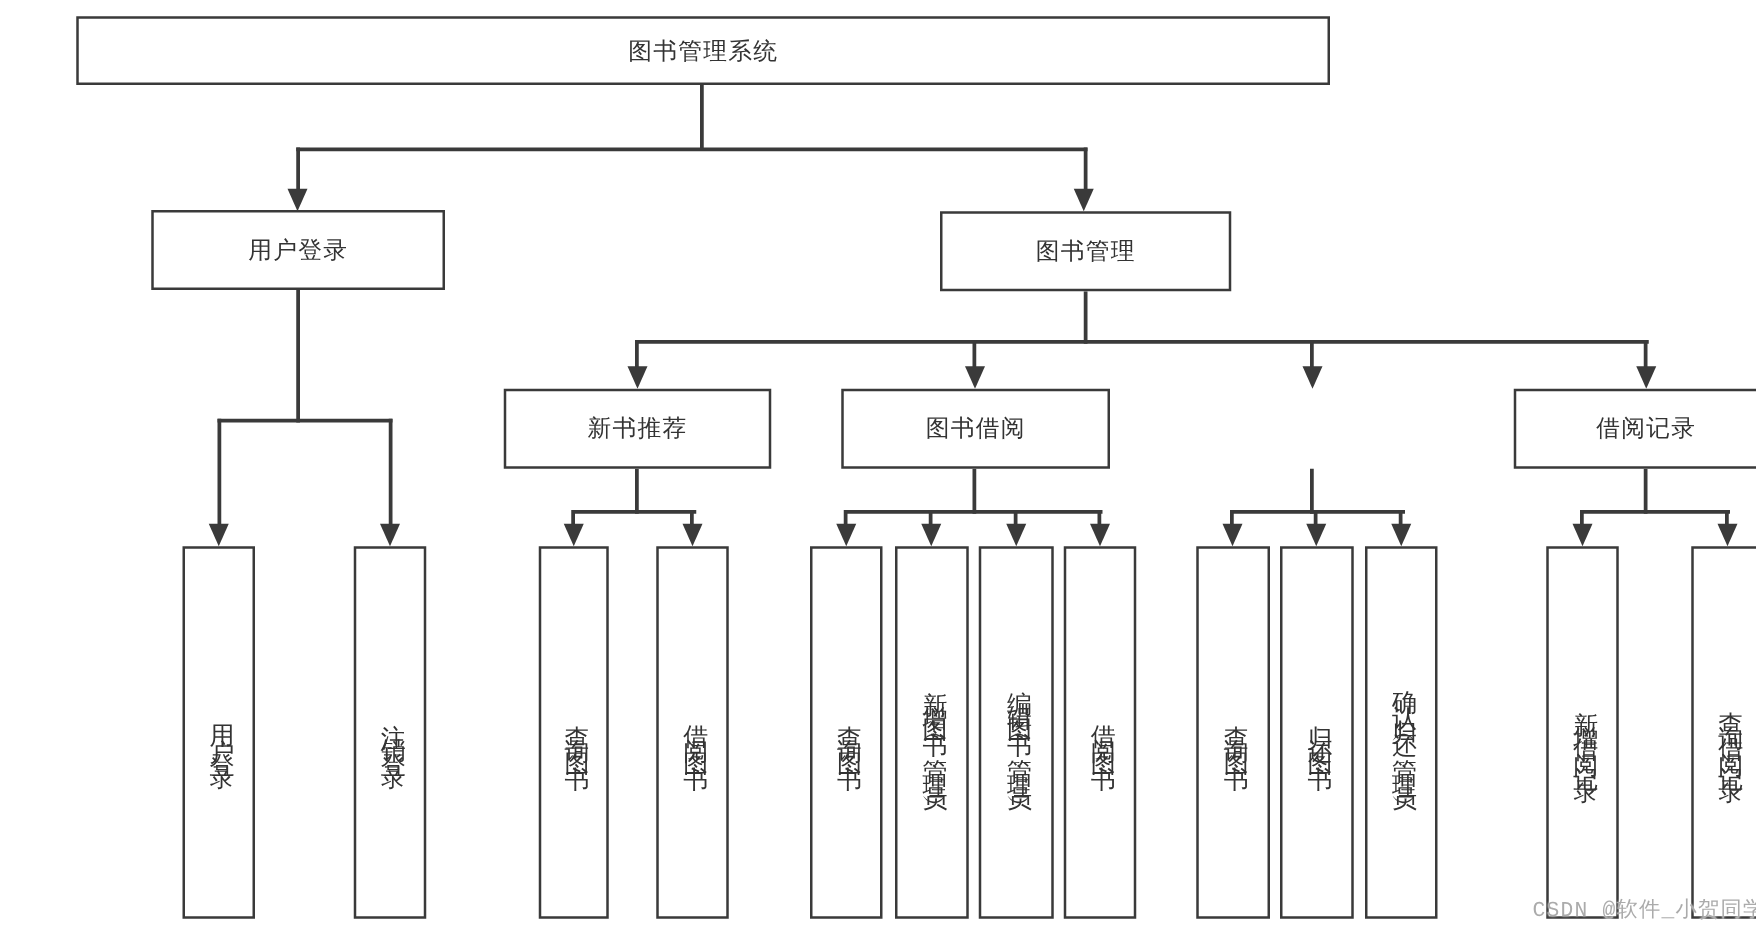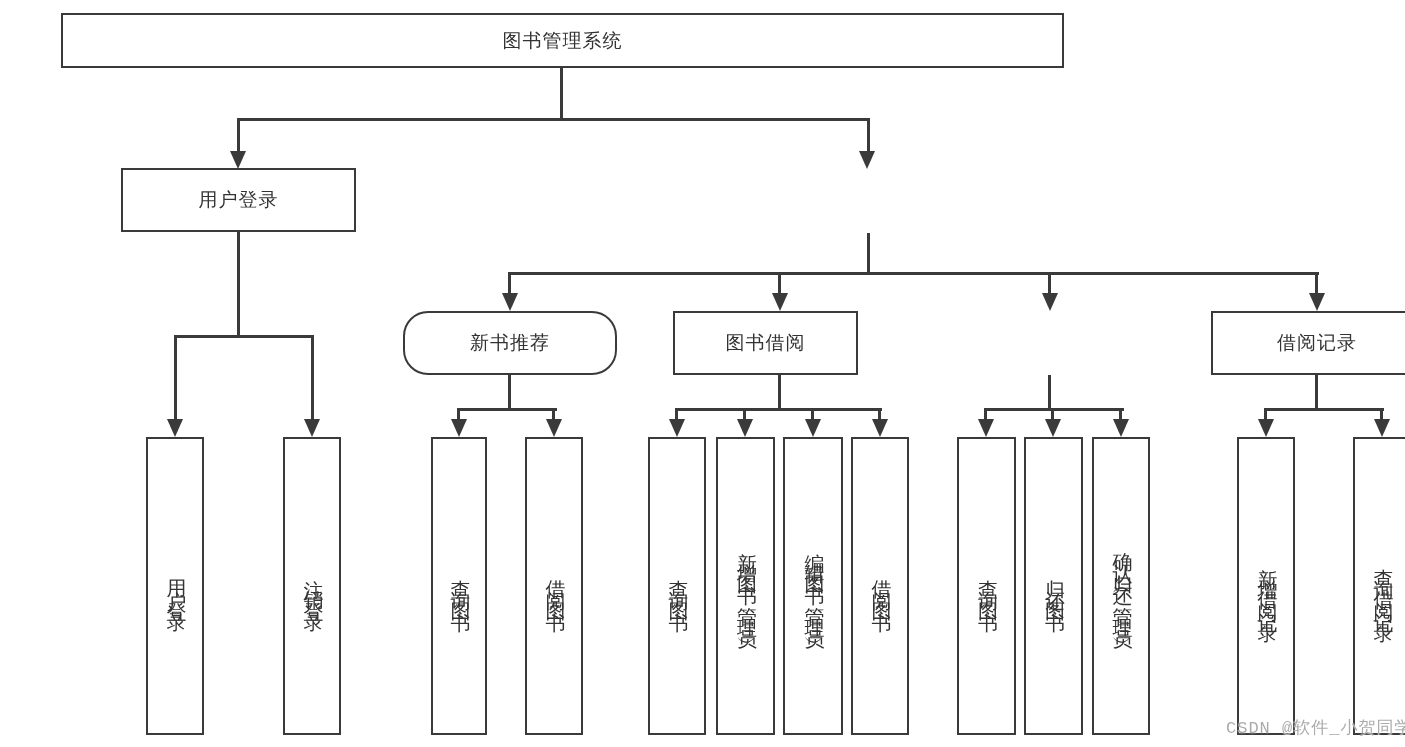--- a/index.html
+++ b/index.html
@@ -78,43 +78,46 @@
   <div class="lv" style="left:520px;top:68px;height:52px;"></div>
   <div class="lh" style="left:197px;top:118px;width:633px;"></div>
   <div class="lv" style="left:197px;top:118px;height:35px;"></div>
   <div class="arr" style="left:190px;top:151px;"></div>
   <div class="lv" style="left:827px;top:118px;height:35px;"></div>
   <div class="arr" style="left:819px;top:151px;"></div>
 
   <div class="hbox" style="left:81px;top:168px;width:235px;height:64px;">
     <span>用户登录</span>
   </div>
+  <div class="hbox" style="left:712px;top:169px;width:233px;height:64px;">
+    <span>图书管理</span>
+  </div>
 
   <div class="lv" style="left:197px;top:232px;height:106px;"></div>
   <div class="lh" style="left:134px;top:335px;width:140px;"></div>
   <div class="lv" style="left:134px;top:335px;height:86px;"></div>
   <div class="arr" style="left:127px;top:419px;"></div>
   <div class="lv" style="left:271px;top:335px;height:86px;"></div>
   <div class="arr" style="left:264px;top:419px;"></div>
 
   <div class="lv" style="left:827px;top:233px;height:42px;"></div>
   <div class="lh" style="left:469px;top:272px;width:810px;"></div>
   <div class="lv" style="left:468px;top:272px;height:24px;"></div>
   <div class="arr" style="left:462px;top:293px;"></div>
   <div class="lv" style="left:738px;top:272px;height:24px;"></div>
   <div class="arr" style="left:732px;top:293px;"></div>
   <div class="lv" style="left:1008px;top:272px;height:24px;"></div>
   <div class="arr" style="left:1002px;top:293px;"></div>
   <div class="lv" style="left:1275px;top:272px;height:24px;"></div>
   <div class="arr" style="left:1269px;top:293px;"></div>
 
-  <div class="hbox" style="left:363px;top:311px;width:214px;height:64px;border-radius:25px;">
+  <div class="hbox" style="left:363px;top:311px;width:214px;height:64px;">
     <span>新书推荐</span>
   </div>
-  <div class="hbox" style="left:633px;top:311px;width:185px;height:64px;">
+  <div class="hbox" style="left:633px;top:311px;width:215px;height:64px;">
     <span>图书借阅</span>
   </div>
   <div class="hbox" style="left:1171px;top:311px;width:212px;height:64px;">
     <span>借阅记录</span>
   </div>
 
   <div class="lv" style="left:468px;top:375px;height:36px;"></div>
   <div class="lh" style="left:418px;top:408px;width:99px;"></div>
   <div class="lv" style="left:417px;top:408px;height:13px;"></div>
   <div class="arr" style="left:411px;top:419px;"></div>

